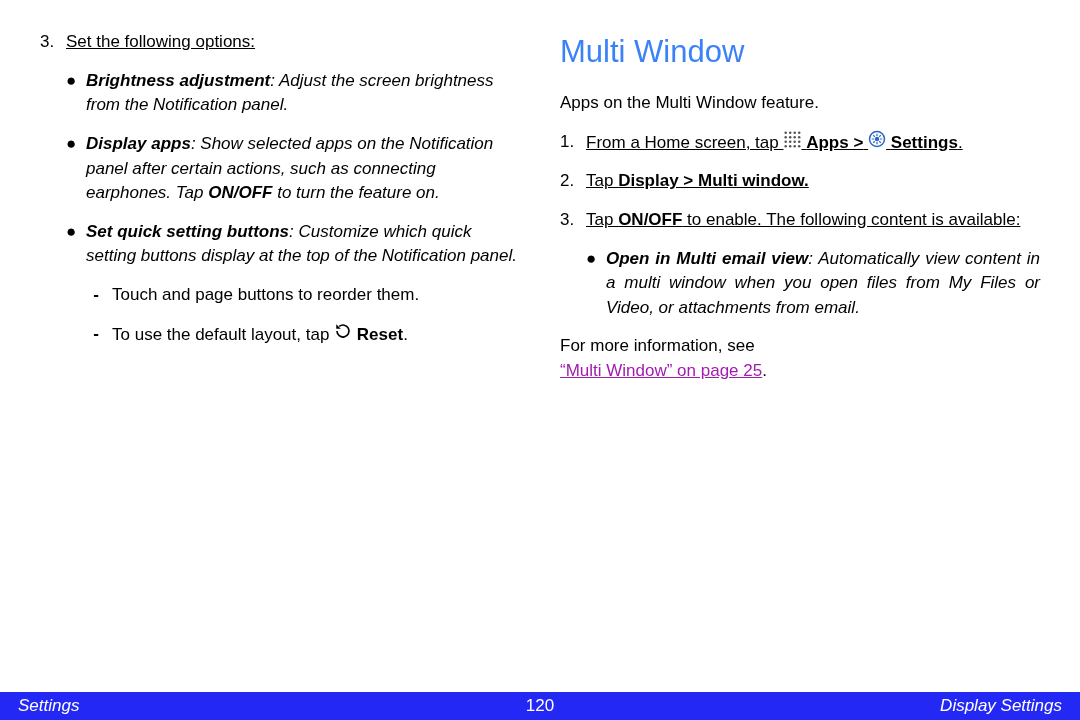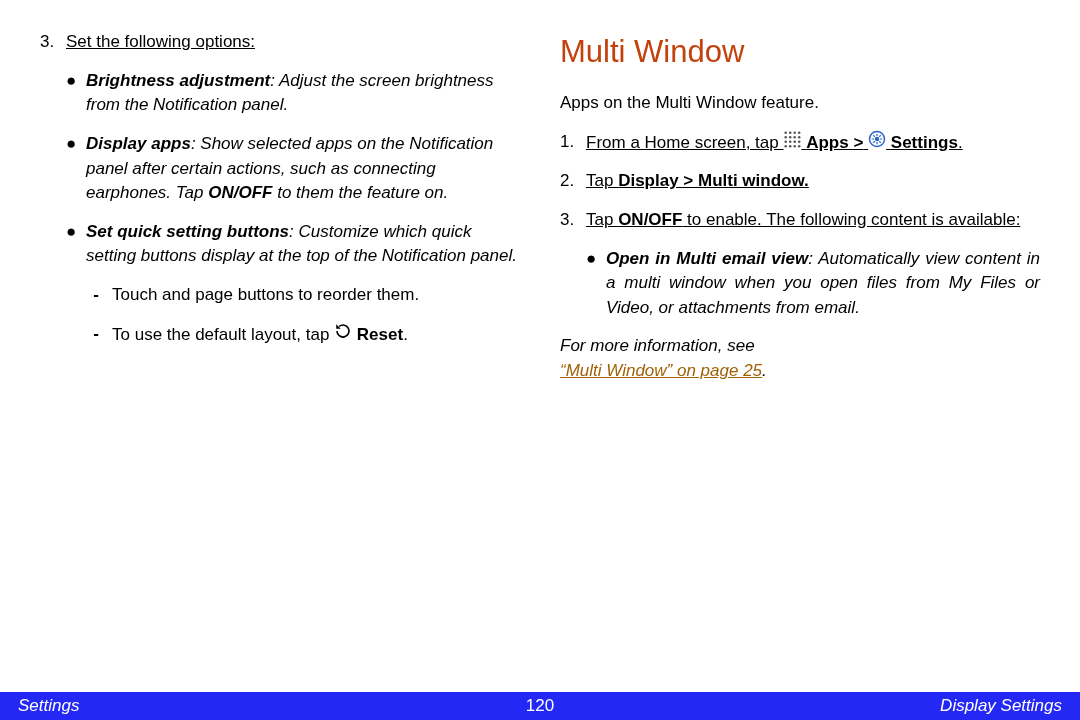--- a/index.html
+++ b/index.html
@@ -2,33 +2,33 @@
 <html><head>
 <meta charset="utf-8">
 <style>
   * { box-sizing: border-box; margin: 0; padding: 0; }
   html, body { width: 1080px; height: 720px; font-family: Arial, Helvetica, sans-serif; color: #000; background: #fff; }
   .page { position: relative; width: 1080px; height: 720px; }
   .content { display: flex; padding: 30px 30px 0 30px; gap: 40px; height: 670px; }
   .col { flex: 1; font-size: 17px; line-height: 1.45; }
   .col-left { padding-left: 10px; }
   .col-right { padding-right: 10px; }
-  h1 { font-size: 31px; font-weight: 400; color: #c2410c; margin-bottom: 16px; }
+  h1 { font-size: 31px; font-weight: 400; color: #3b82f6; margin-bottom: 16px; }
   .step { display: flex; margin-bottom: 14px; }
   .step-num { width: 26px; flex-shrink: 0; text-align: right; padding-right: 12px; }
   .step-text { flex: 1; text-decoration: underline; }
   .bullet { display: flex; margin-left: 26px; margin-bottom: 14px; }
   .bmark { width: 20px; flex-shrink: 0; padding-right: 12px; text-align: center; }
   .btxt { flex: 1; font-style: italic; }
   .dash { display: flex; margin-left: 52px; margin-bottom: 14px; }
   .dmark { width: 20px; flex-shrink: 0; padding-right: 12px; text-align: center; font-weight: bold; }
   .dtxt { flex: 1; }
   .b { font-weight: bold; }
   .para { margin-bottom: 14px; }
-  .link { color: #a16207; }
+  .link { color: #a21caf; }
   .footer { position: absolute; bottom: 0; left: 0; right: 0; height: 28px; background: #2328f5; color: #fff; display: flex; align-items: center; justify-content: space-between; padding: 0 18px; font-style: italic; font-size: 17px; }
   .footer-center { position: absolute; left: 50%; transform: translateX(-50%); font-style: normal; }
   .footer-right { font-style: italic; }
   .inline-icon { display:inline-flex; align-items:center; }
 </style>
 </head>
 <body>
 
 <div class="page">
   <div class="content">
@@ -42,21 +42,21 @@
       <div class="bullet">
         <div class="bmark">●</div>
         <div class="btxt">
           <span class="b">Brightness adjustment</span><span>: Adjust the screen brightness from the Notification panel.</span>
         </div>
       </div>
 
       <div class="bullet">
         <div class="bmark">●</div>
         <div class="btxt">
-          <span class="b">Display apps</span><span>: Show selected apps on the Notification panel after certain actions, such as connecting earphones. Tap </span><span class="b">ON/OFF</span><span> to them the feature on.</span>
+          <span class="b">Display apps</span><span>: Show selected apps on the Notification panel after certain actions, such as connecting earphones. Tap </span><span class="b">ON/OFF</span><span> to turn the feature on.</span>
         </div>
       </div>
 
       <div class="bullet">
         <div class="bmark">●</div>
         <div class="btxt">
           <span class="b">Set quick setting buttons</span><span>: Customize which quick setting buttons display at the top of the Notification panel.</span>
         </div>
       </div>
 
@@ -134,21 +134,21 @@
         </div>
       </div>
 
       <div class="bullet" style="text-align:justify;">
         <div class="bmark">●</div>
         <div class="btxt">
           <span class="b">Open in Multi email view</span><span>: Automatically view content in a multi window when you open files from My Files or Video, or attachments from email.</span>
         </div>
       </div>
 
-      <p class="para" style="margin-top:6px;font-style:italic;">
+      <p class="para" style="margin-top:6px;">
         <span>For more information, see</span><br>
         <a class="link" href="#">“Multi Window” on page 25</a><span>.</span>
       </p>
     </div>
 
   </div>
 
   <div class="footer">
     <span>Settings</span>
     <span class="footer-center">120</span>

